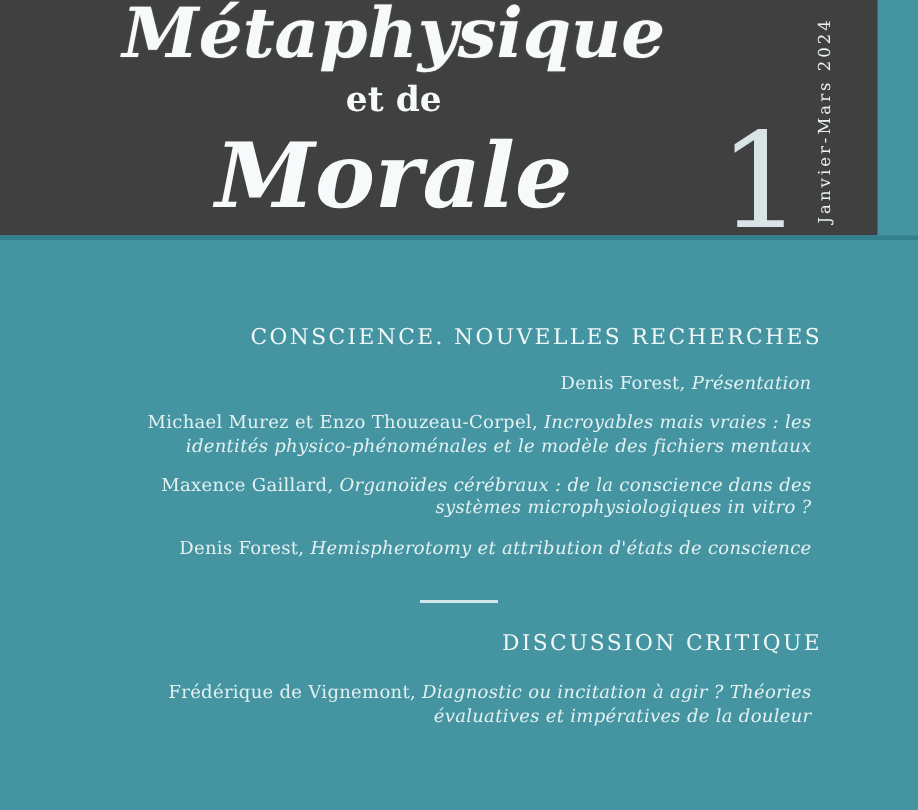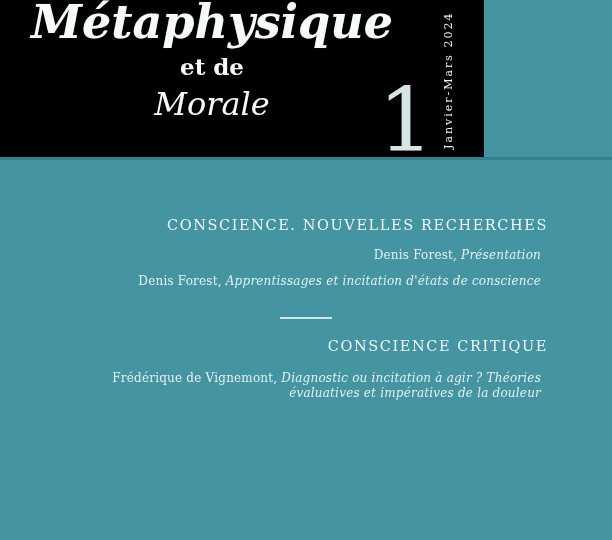--- a/index.html
+++ b/index.html
@@ -8,23 +8,23 @@
     width: 612px;
     height: 540px;
     overflow: hidden;
     font-family: "DejaVu Serif", "Liberation Serif", serif;
     background: #4494a2;
   }
 
   
   .masthead {
     position: relative;
-    width: 484px;
+    width: 585px;
     height: 157px;
-    background: #000000;
+    background: #404040;
     box-sizing: border-box;
   }
   .masthead-titles {
     position: absolute;
     left: 0; right: 60px; top: 0;
     text-align: center;
     color: #f6fafa;
   }
   .title-main {
     font-size: 46px;
@@ -34,23 +34,23 @@
     margin-top: -2px;
     text-shadow: 0 0 1px rgba(255,255,255,0.4);
   }
   .title-connector {
     font-size: 23px;
     font-weight: bold;
     line-height: 1;
     margin-top: 9px;
   }
   .title-secondary {
-    font-size: 32px;
+    font-size: 60px;
     font-style: italic;
-    font-weight: normal;
+    font-weight: bold;
     line-height: 1;
     margin-top: 10px;
   }
   .issue-number {
     position: absolute;
     right: 50px;
     bottom: 2px;
     font-size: 88px;
     line-height: 0.76;
     color: #d9e4e7;
@@ -130,27 +130,29 @@
     <div class="issue-period">Janvier-Mars 2024</div>
   </div>
 
   <div class="toc">
     <div class="toc-inner">
 
       <h2 class="section-heading">CONSCIENCE. NOUVELLES RECHERCHES</h2>
 
       <p class="entry"><span class="authors">Denis Forest,</span> <span class="title">Présentation</span></p>
 
+      <p class="entry"><span class="authors">Michael Murez et Enzo Thouzeau-Corpel,</span> <span class="title">Incroyables mais vraies : les identités physico-phénoménales et le modèle des fichiers mentaux</span></p>
+
+      <p class="entry"><span class="authors">Maxence Gaillard,</span> <span class="title">Organoïdes cérébraux : de la conscience dans des systèmes microphysiologiques in vitro ?</span></p>
 
 
-
-      <p class="entry"><span class="authors">Denis Forest,</span> <span class="title">Apprentissages et incitation d'états de conscience</span></p>
+      <p class="entry"><span class="authors">Denis Forest,</span> <span class="title">Hemispherotomy et attribution d'états de conscience</span></p>
 
       <hr class="section-rule">
 
-      <h2 class="section-heading second-heading">CONSCIENCE CRITIQUE</h2>
+      <h2 class="section-heading second-heading">DISCUSSION CRITIQUE</h2>
 
       <p class="entry"><span class="authors">Frédérique de Vignemont,</span> <span class="title">Diagnostic ou incitation à agir ? Théories évaluatives et impératives de la douleur</span></p>
 
     </div>
   </div>
 
 </div>
 
 </body></html>

